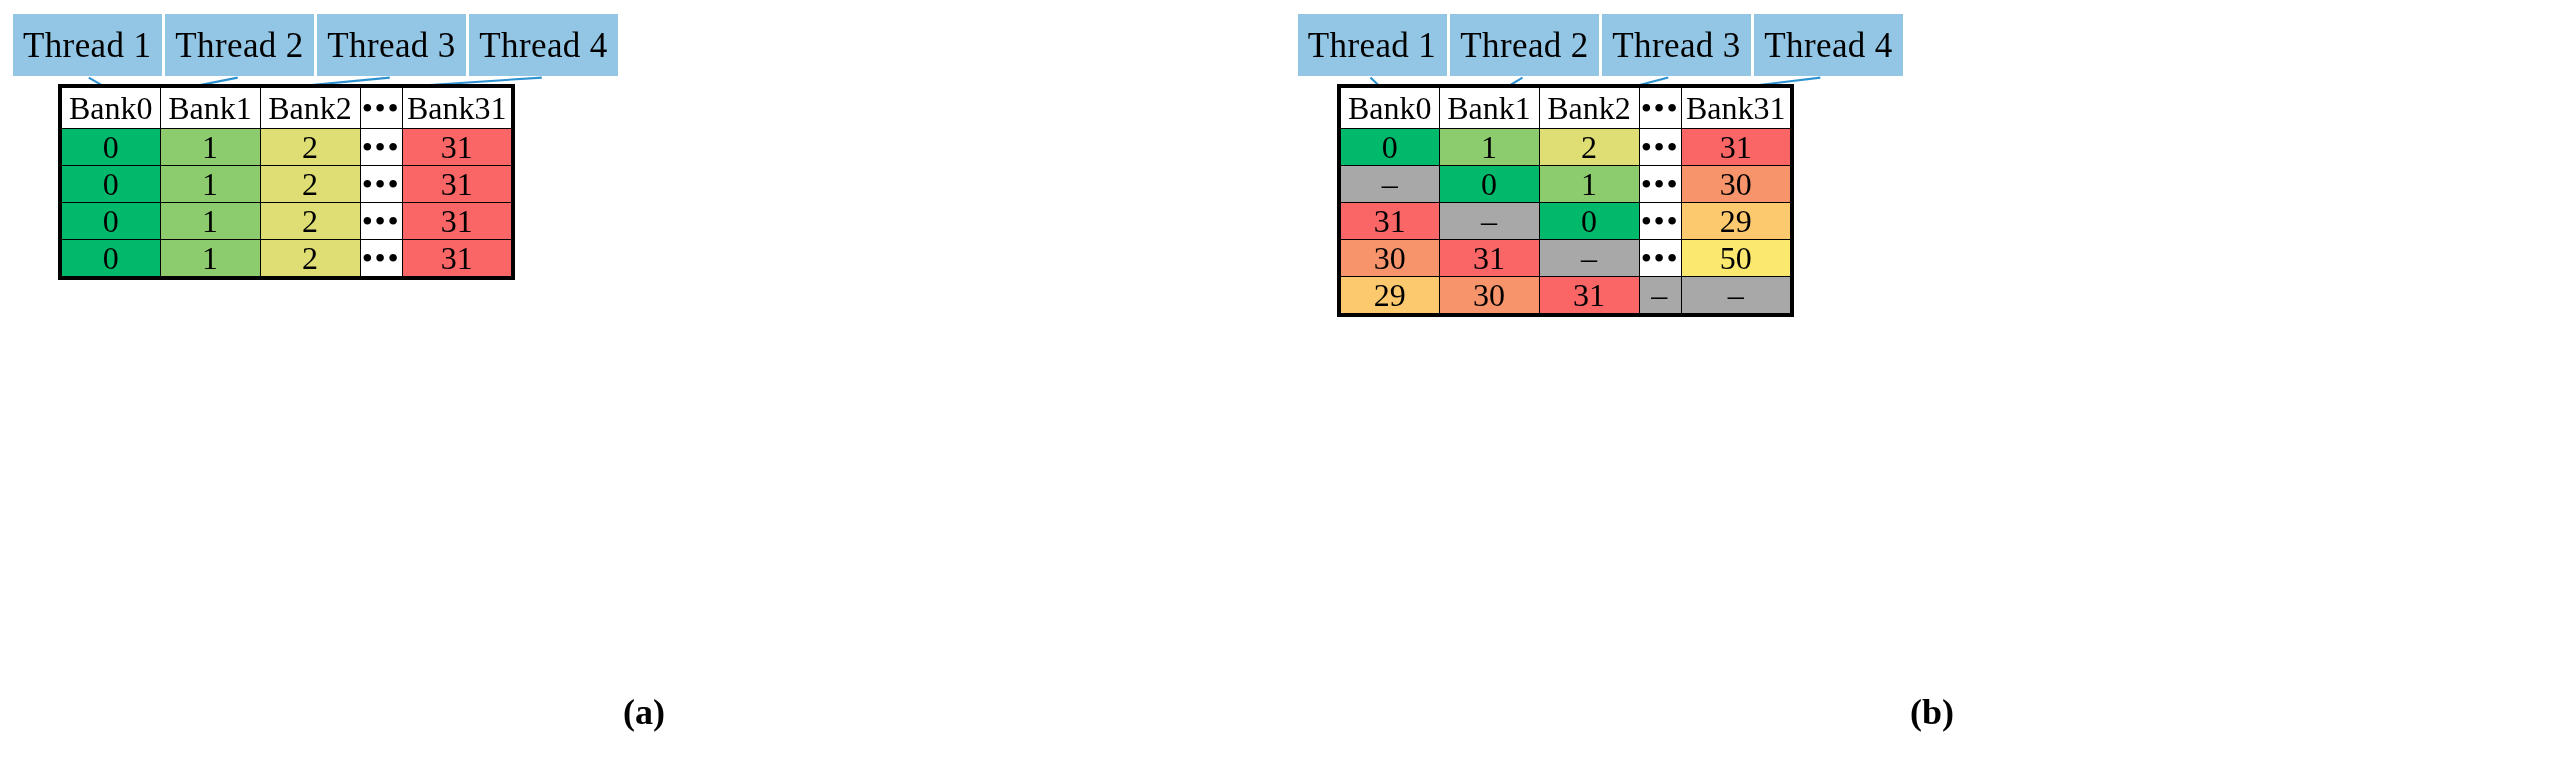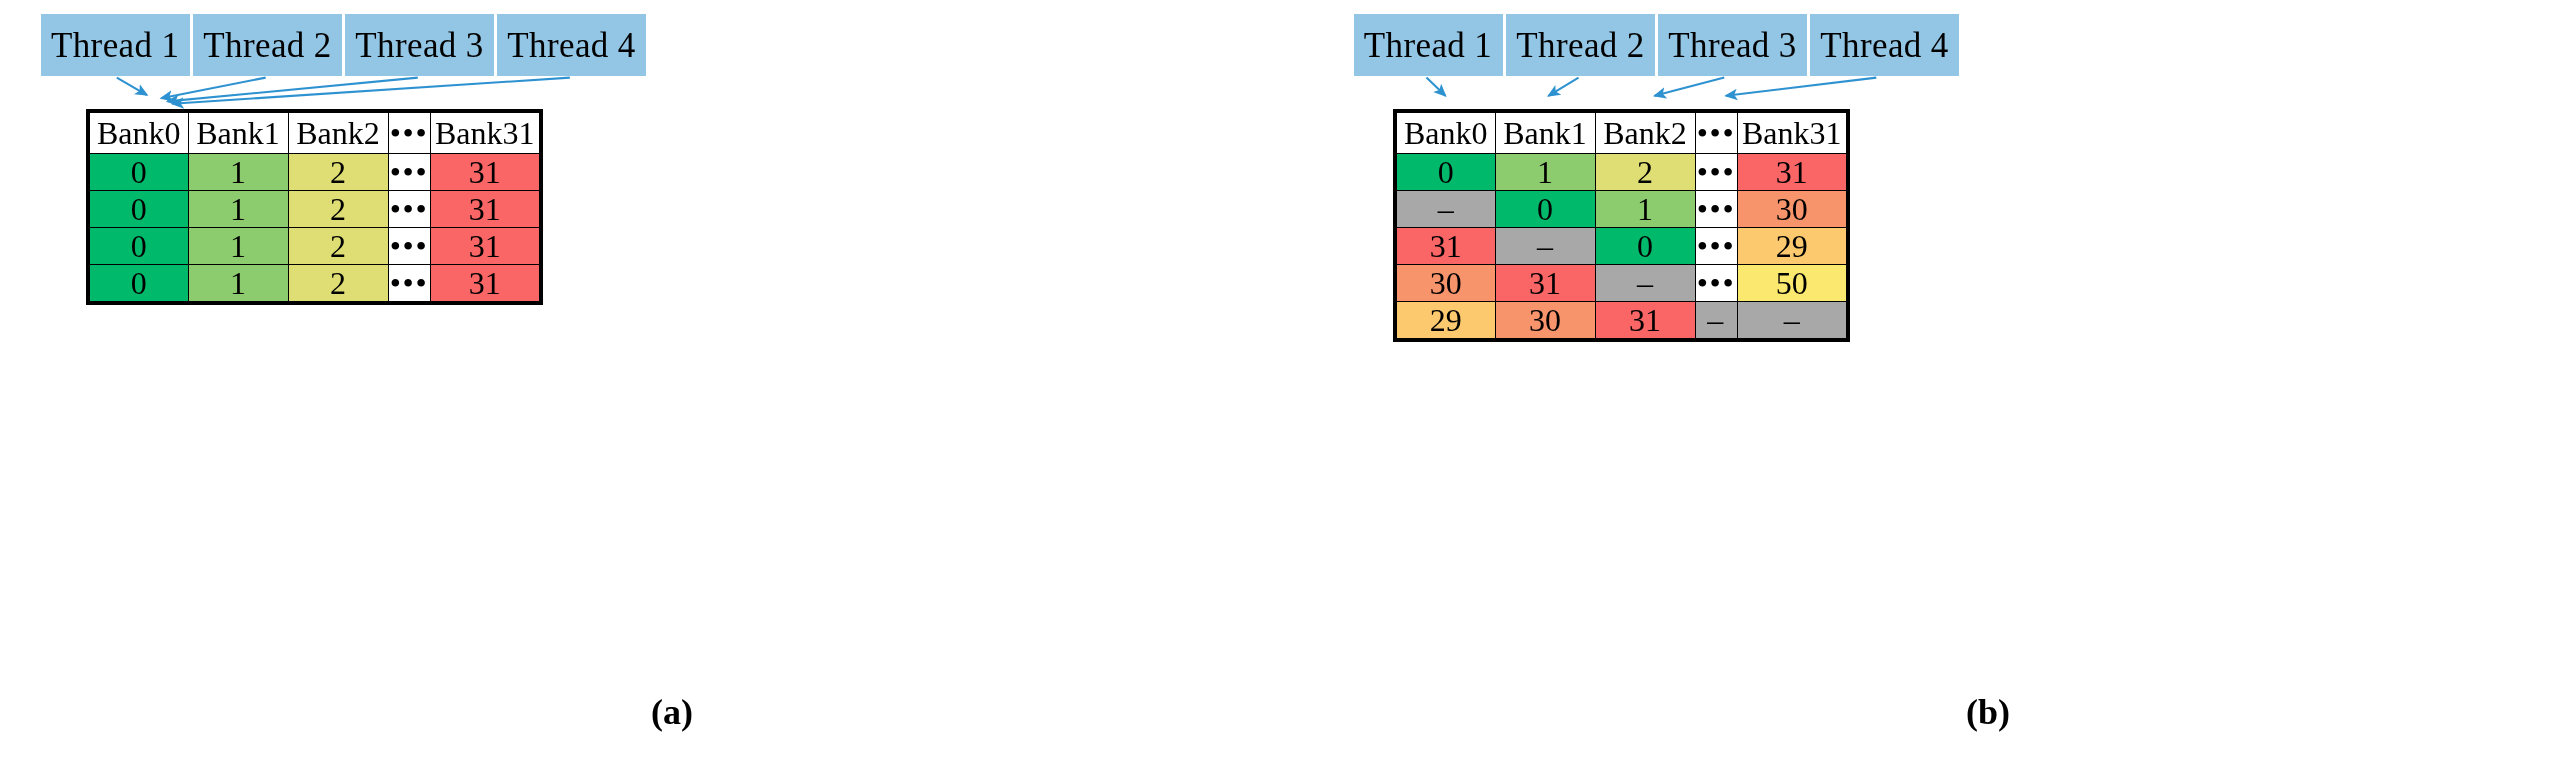--- a/index.html
+++ b/index.html
@@ -21,21 +21,20 @@
     inset: 0;
     display: flex;
     flex-direction: row;
   }
 
   .panel {
     position: relative;
     width: 1288px;
     height: 580px;
     flex: 0 0 1288px;
-    margin-left: 28px;
   }
 
   
   .thread-row {
     position: absolute;
     top: 14.3px;
     left: 0;
     width: 100%;
     height: 62px;
   }
@@ -76,21 +75,21 @@
     top: 0;
     left: 0;
     width: 1288px;
     height: 773px;
     pointer-events: none;
   }
 
   
   .bank-table-wrap {
     position: absolute;
-    top: 109px;
+    top: 84px;
   }
   .panel-a .bank-table-wrap { left: 58px; }
   .panel-b .bank-table-wrap { left: 49px; }
 
   table.bank-table {
     border-collapse: collapse;
     border: 4px solid #000000;
     background: #ffffff;
     table-layout: fixed;
   }

